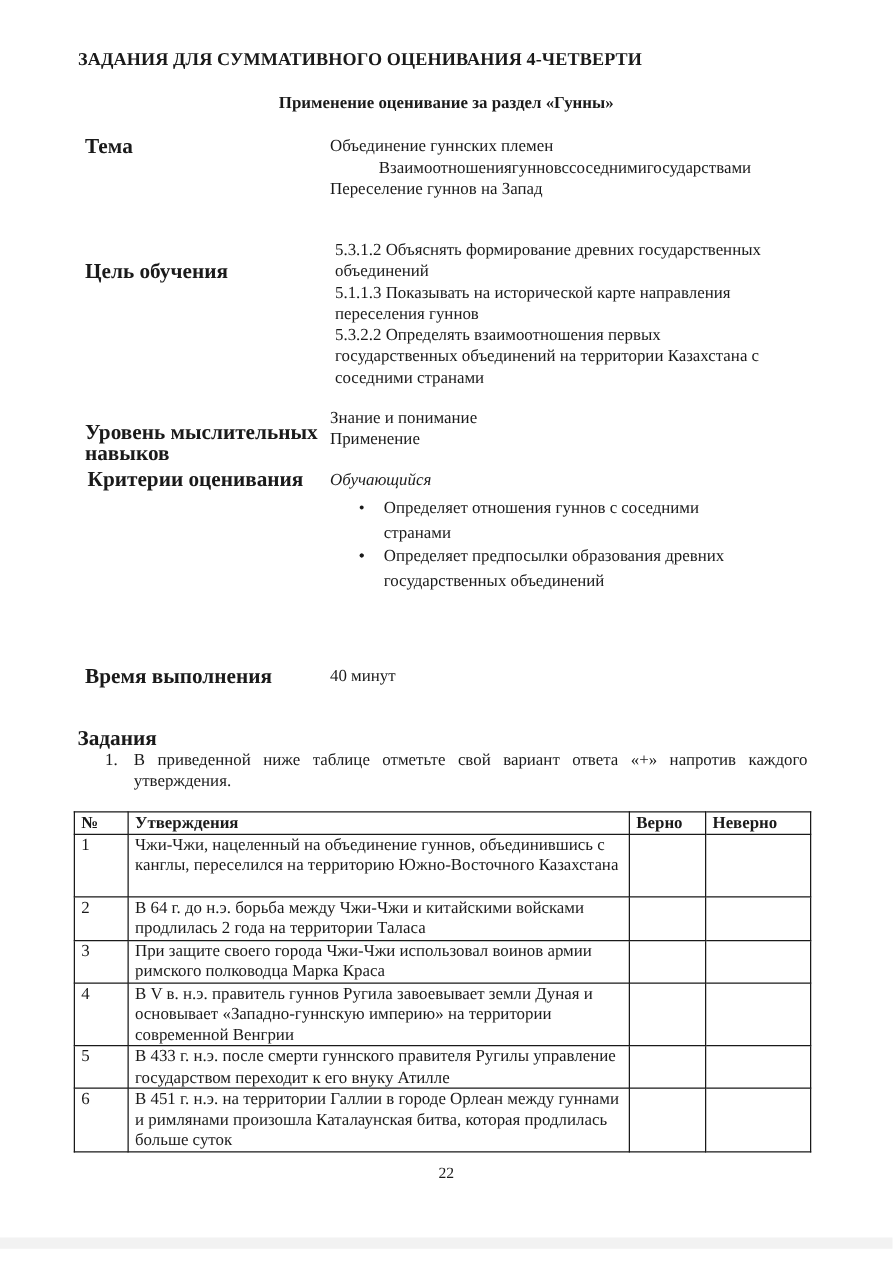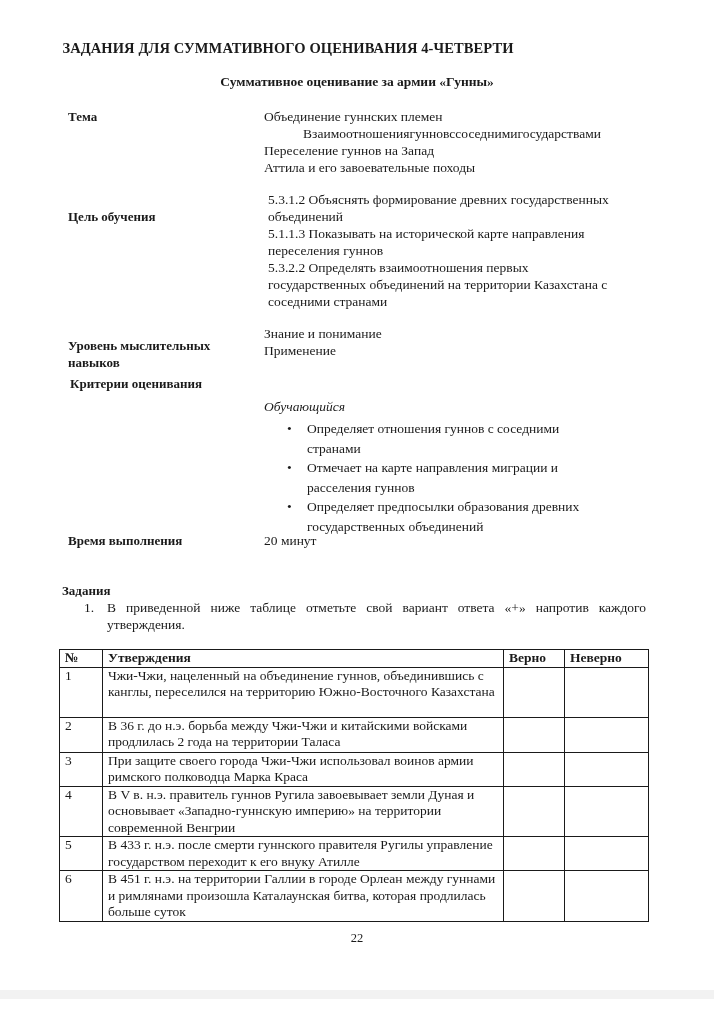--- a/index.html
+++ b/index.html
@@ -3,57 +3,56 @@
 <meta charset="utf-8">
 <style>
   html, body { margin: 0; padding: 0; background: #ffffff; }
   body { width: 714px; height: 1015px; position: relative; overflow: hidden;
          font-family: "Liberation Serif", "DejaVu Serif", serif; color: #1a1a1a; }
   .page { position: absolute; left: 0; top: 0; width: 714px; height: 988px; background: #fff; }
   .bottom-band { position: absolute; left: 0; top: 990px; width: 714px; height: 9px; background: #f2f2f2; }
   .abs { position: absolute; }
   .title { left: 0; width: 576px; top: 40px; text-align: center; font-weight: bold; font-size: 14.5px; letter-spacing: 0.1px; }
   .subtitle { left: 0; width: 714px; top: 74px; text-align: center; font-weight: bold; font-size: 13.5px; }
-  .label { font-weight: bold; font-size: 13px; line-height: 17px; }
+  .label { font-weight: bold; font-size: 17px; line-height: 17px; }
   .val { font-size: 13.5px; line-height: 17px; }
   .justify-line { display: flex; justify-content: center; width: 376px; }
-  .italic { font-style: italic; margin-top: 23px; }
+  .italic { font-style: italic; }
   ul.crit { list-style: none; margin: 0; padding: 0; }
   ul.crit li { position: relative; padding-left: 43px; font-size: 13.5px; line-height: 19.5px; margin-bottom: 0px; width: 300px; }
   ul.crit li .bullet { position: absolute; left: 23px; top: 0; }
   .task-text { font-size: 13.5px; line-height: 17px; text-align: justify; }
   table.tbl { position: absolute; left: 59px; top: 649px; width: 590px; border-collapse: collapse; font-size: 13.5px; }
   table.tbl td, table.tbl th { border: 1px solid #1a1a1a; vertical-align: top; padding: 0 5px; line-height: 16.5px; text-align: left; }
   table.tbl th { font-weight: bold; height: 15px; }
   .c-num { width: 32px; }
   .c-stmt { width: 390px; }
   .c-yes { width: 50px; }
   .c-no { width: 73px; }
   .pagenum { left: 0; width: 714px; top: 931px; text-align: center; font-size: 12.5px; }
 </style>
 </head>
 <body>
 
 <div class="page">
 
   <div class="abs title">ЗАДАНИЯ ДЛЯ СУММАТИВНОГО ОЦЕНИВАНИЯ 4-ЧЕТВЕРТИ</div>
-  <div class="abs subtitle">Суммативное оценивание за армии «Гунны»</div>
+  <div class="abs subtitle">Применение оценивание за раздел «Гунны»</div>
 
   <div class="abs label" style="left:68px; top:108px;">Тема</div>
   <div class="abs val" style="left:264px; top:108px;">
     <div>Объединение гуннских племен</div>
     <div class="justify-line">
       <span>Взаимоотношения</span>
       <span>гуннов</span>
       <span>с</span>
       <span>соседними</span>
       <span>государствами</span>
     </div>
     <div>Переселение гуннов на Запад</div>
-    <div>Аттила и его завоевательные походы</div>
   </div>
 
   <div class="abs label" style="left:68px; top:208px;">Цель обучения</div>
   <div class="abs val" style="left:268px; top:191px;">
     <div>5.3.1.2 Объяснять формирование древних  государственных</div>
     <div>объединений</div>
     <div>5.1.1.3 Показывать на исторической карте направления</div>
     <div>переселения гуннов</div>
     <div>5.3.2.2 Определять взаимоотношения первых</div>
     <div>государственных объединений на территории Казахстана с</div>
@@ -67,27 +66,27 @@
   <div class="abs val" style="left:264px; top:325px;font-family:Liberation Serif, serif;">
     <div>Знание и понимание</div>
     <div>Применение</div>
   </div>
 
   <div class="abs label" style="left:70px; top:375px;">Критерии оценивания</div>
   <div class="abs val" style="left:264px; top:375px;">
     <div class="italic">Обучающийся</div>
     <ul class="crit" style="margin-top:4px;">
       <li><span class="bullet">•</span><span>Определяет отношения гуннов с  соседними странами</span></li>
-      <li><span class="bullet">•</span><span>Отмечает на карте  направления миграции  и расселения гуннов</span></li>
+      <li><span class="bullet">•</span></li>
       <li><span class="bullet">•</span><span>Определяет предпосылки образования древних государственных объединений</span></li>
     </ul>
   </div>
 
   <div class="abs label" style="left:68px; top:532px;">Время выполнения</div>
-  <div class="abs val" style="left:264px; top:532px;">20 минут</div>
+  <div class="abs val" style="left:264px; top:532px;">40 минут</div>
 
   <div class="abs label" style="left:62px; top:566px;margin-top:16px;">Задания</div>
 
   <div class="abs val" style="left:84px; top:599px;">1.</div>
   <div class="abs task-text" style="left:107px; top:599px; width:539px;">В приведенной ниже таблице отметьте свой вариант ответа «+» напротив каждого утверждения.</div>
 
   <table class="tbl">
     <thead>
       <tr>
         <th class="c-num">№</th>
@@ -98,21 +97,21 @@
     </thead>
     <tbody>
       <tr style="height:50px;">
         <td>1</td>
         <td>Чжи-Чжи, нацеленный на объединение гуннов, объединившись с канглы, переселился на территорию Южно-Восточного Казахстана</td>
         <td></td>
         <td></td>
       </tr>
       <tr style="height:35px;">
         <td>2</td>
-        <td>В 36 г. до н.э. борьба между Чжи-Чжи и китайскими войсками продлилась 2 года на территории Таласа</td>
+        <td>В 64 г. до н.э. борьба между Чжи-Чжи и китайскими войсками продлилась 2 года на территории Таласа</td>
         <td></td>
         <td></td>
       </tr>
       <tr style="height:34px;">
         <td>3</td>
         <td>При защите своего города Чжи-Чжи использовал воинов армии римского полководца Марка Краса</td>
         <td></td>
         <td></td>
       </tr>
       <tr style="height:50px;">

